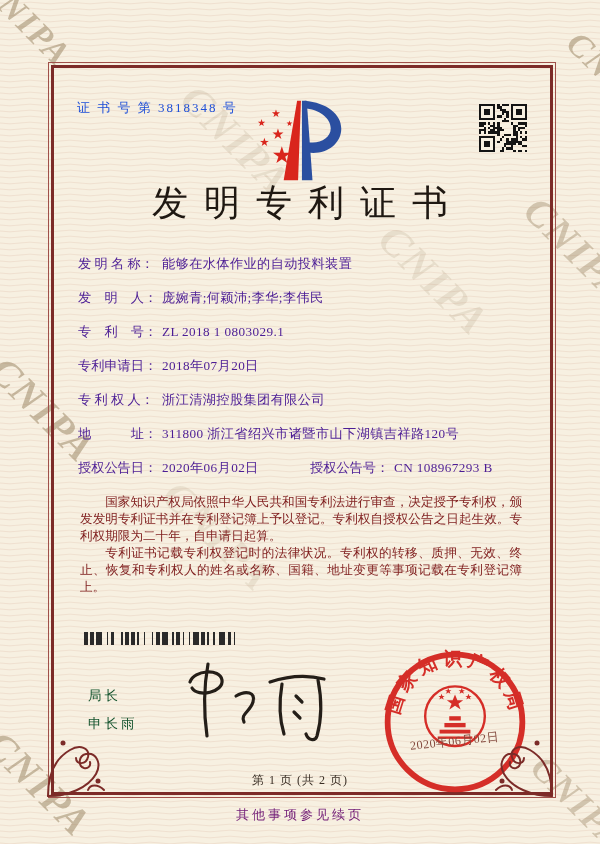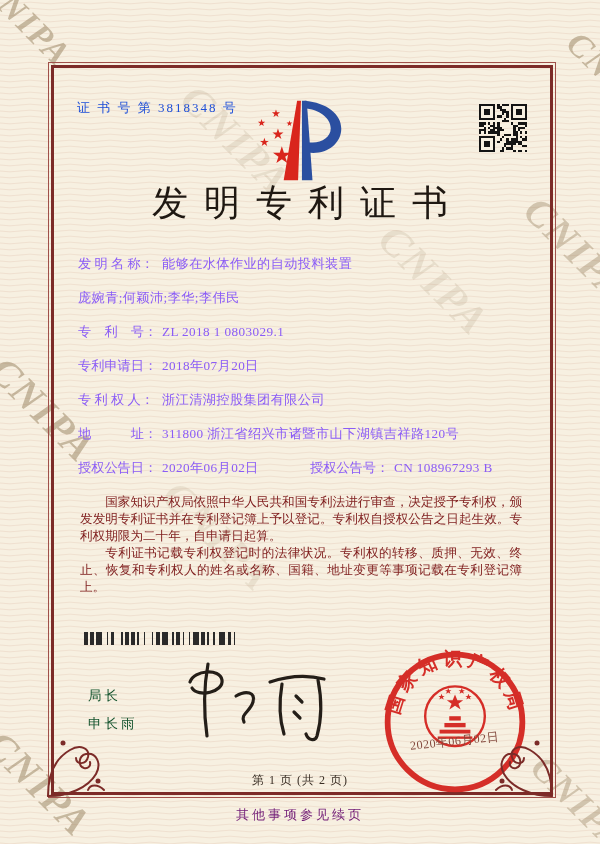--- a/index.html
+++ b/index.html
@@ -12,21 +12,21 @@
   .frame{position:absolute;left:48px;top:62px;width:506px;height:734px;
          border:1px solid #a0504a;z-index:2;}
   .frame-inner{position:absolute;inset:2px;border:3px solid #7c2b28;}
   .cert-no{position:absolute;left:77px;top:99px;font-size:13px;letter-spacing:2px;
            color:#1d4ed8;z-index:3;}
   .logo{position:absolute;left:252px;top:96px;z-index:3;}
   .qr{position:absolute;left:479px;top:104px;z-index:3;}
   .title{position:absolute;left:0;right:0;top:179px;text-align:center;font-size:36px;
          font-weight:normal;letter-spacing:16px;padding-left:16px;color:#1f1812;z-index:3;}
   .fields{position:absolute;left:78px;top:254px;width:450px;font-size:13.2px;z-index:3;
-          color:#8b5cf6;}
+          color:#4c1d95;}
   .frow{display:flex;height:34px;line-height:19px;}
   .flabel{white-space:pre;width:84px;flex:none;}
   .fvalue{letter-spacing:0.4px;}
   .pair{display:flex;}
   .pair-a{width:232px;flex:none;}
   .body-text{position:absolute;left:80px;top:494px;width:442px;font-size:12.6px;
              line-height:17px;text-align:justify;z-index:3;color:#7f1d1d;}
   .body-text p{text-indent:2em;margin:0;}
   .barcode{position:absolute;left:84px;top:632px;z-index:3;}
   .director{position:absolute;left:88px;top:682px;font-size:13.5px;letter-spacing:3px;
@@ -349,20 +349,21 @@
     </svg>
 
   <div class="title">发明专利证书</div>
 
   <div class="fields">
     <div class="frow">
       <span class="flabel">发 明 名 称：</span>
       <span class="fvalue">能够在水体作业的自动投料装置</span>
     </div>
     <div class="frow">
+      <span class="flabel">发　明　人：</span>
       <span class="fvalue">庞婉青;何颖沛;李华;李伟民</span>
     </div>
     <div class="frow">
       <span class="flabel">专　利　号：</span>
       <span class="fvalue">ZL 2018 1 0803029.1</span>
     </div>
     <div class="frow">
       <span class="flabel">专利申请日：</span>
       <span class="fvalue">2018年07月20日</span>
     </div>

